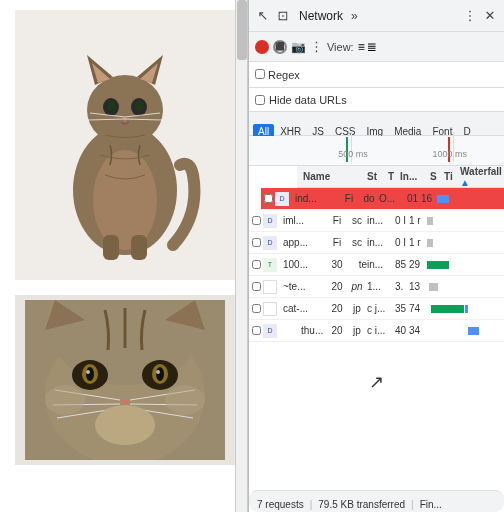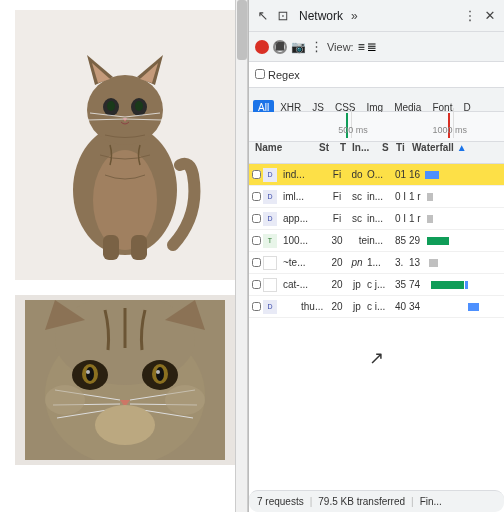--- a/index.html
+++ b/index.html
@@ -266,23 +266,25 @@
       color: #888;
       position: absolute;
     }
 
     
     .table-header {
       height: 22px;
       background: #f1f3f4;
       border-bottom: 1px solid #dadce0;
       display: flex;
+      align-items: center;
       font-size: 10px;
       color: #444;
       font-weight: bold;
+      margin-left: 48px;
     }
 
     .col-name { width: 65px; padding-left: 6px; flex-shrink: 0; overflow: hidden; }
     .col-status { width: 20px; flex-shrink: 0; overflow: hidden; text-align: center; }
     .col-type { width: 18px; flex-shrink: 0; overflow: hidden; text-align: center; }
     .col-initiator { width: 30px; flex-shrink: 0; overflow: hidden; }
     .col-size2 { width: 14px; flex-shrink: 0; overflow: hidden; }
     .col-time { width: 16px; flex-shrink: 0; overflow: hidden; }
     .col-waterfall { flex: 1; overflow: hidden; }
 
@@ -297,21 +299,22 @@
       height: 22px;
       display: flex;
       align-items: center;
       border-bottom: 1px solid #f0f0f0;
       font-size: 10px;
       color: #333;
       cursor: pointer;
     }
 
     .table-row.selected {
-      background: #fde047;
+      background: #ef4444;
+      margin-left: 12px;
     }
 
     .row-icon {
       width: 14px;
       height: 14px;
       background: #e0e0e0;
       flex-shrink: 0;
       font-size: 8px;
       display: flex;
       align-items: center;
@@ -324,22 +327,22 @@
       height: 22px;
       overflow: hidden;
     }
 
     
     .status-bar {
       height: 22px;
       background: #f1f3f4;
       border-top: 1px solid #dadce0;
       display: flex;
-      align-items: center;
-      padding: 0 8px;
+      align-items: flex-start;
+      padding: 8px 8px;
       font-size: 10px;
       color: #333;
       gap: 6px;
       border-radius: 9px;
     }
 
     .status-sep {
       color: #bbb;
     }
 
@@ -475,20 +478,24 @@
     </div>
   </div>
 
   <div class="filter-row">
     <label class="regex-label">
       <input type="checkbox" style="width: 10px; height: 10px;">
       <span>Regex</span>
     </label>
   </div>
 
+  <div class="hide-data-row">
+    <input type="checkbox" style="width: 10px; height: 10px;">
+    <span>Hide data URLs</span>
+  </div>
 
   <div class="type-filter-row">
     <button class="type-btn active">All</button>
     <button class="type-btn">XHR</button>
     <button class="type-btn">JS</button>
     <button class="type-btn">CSS</button>
     <button class="type-btn">Img</button>
     <button class="type-btn">Media</button>
     <button class="type-btn">Font</button>
     <button class="type-btn">D</button>

